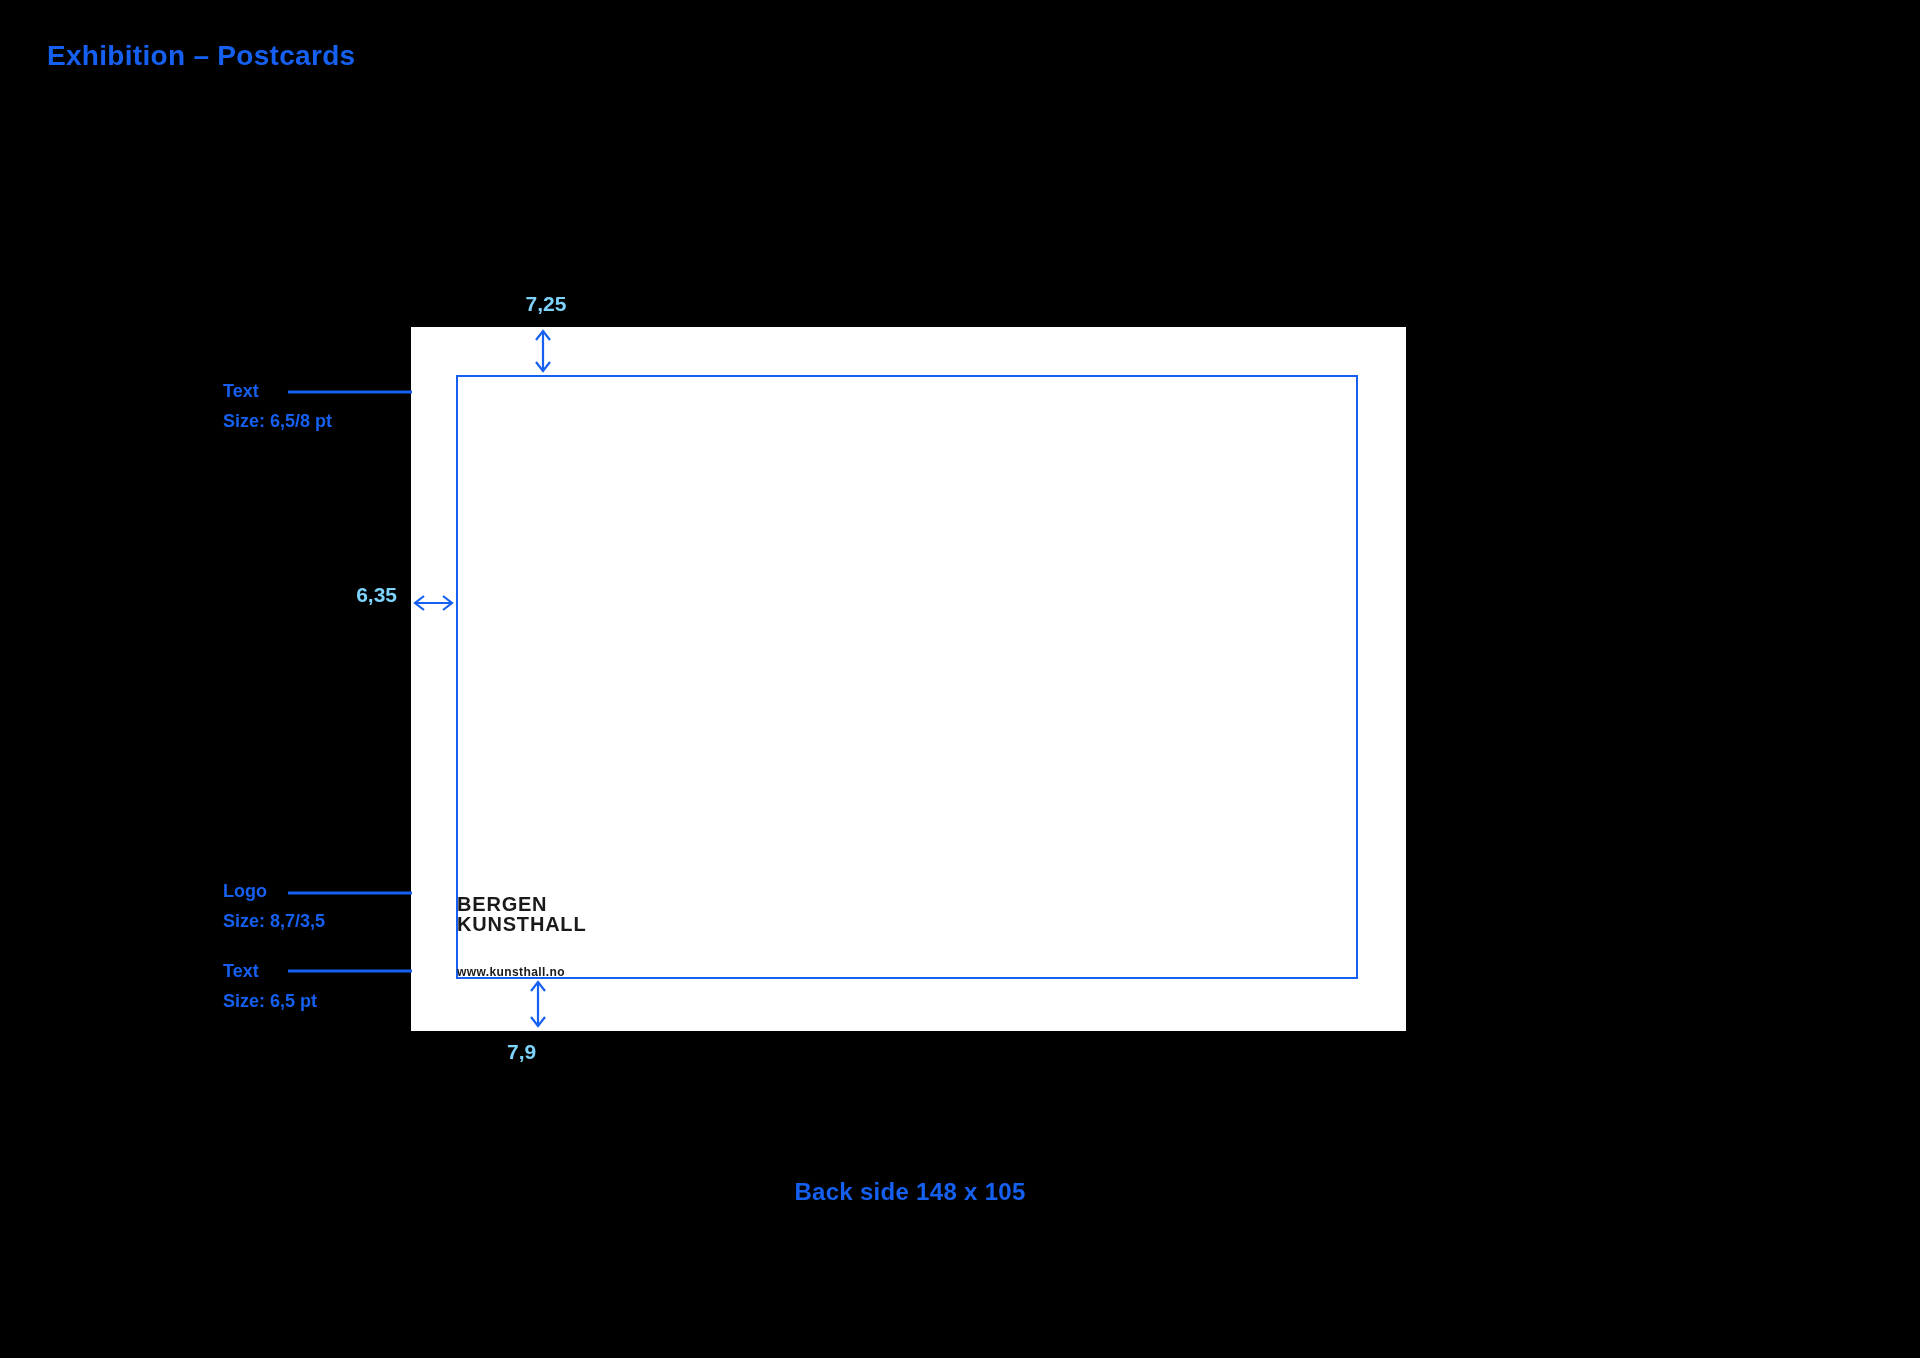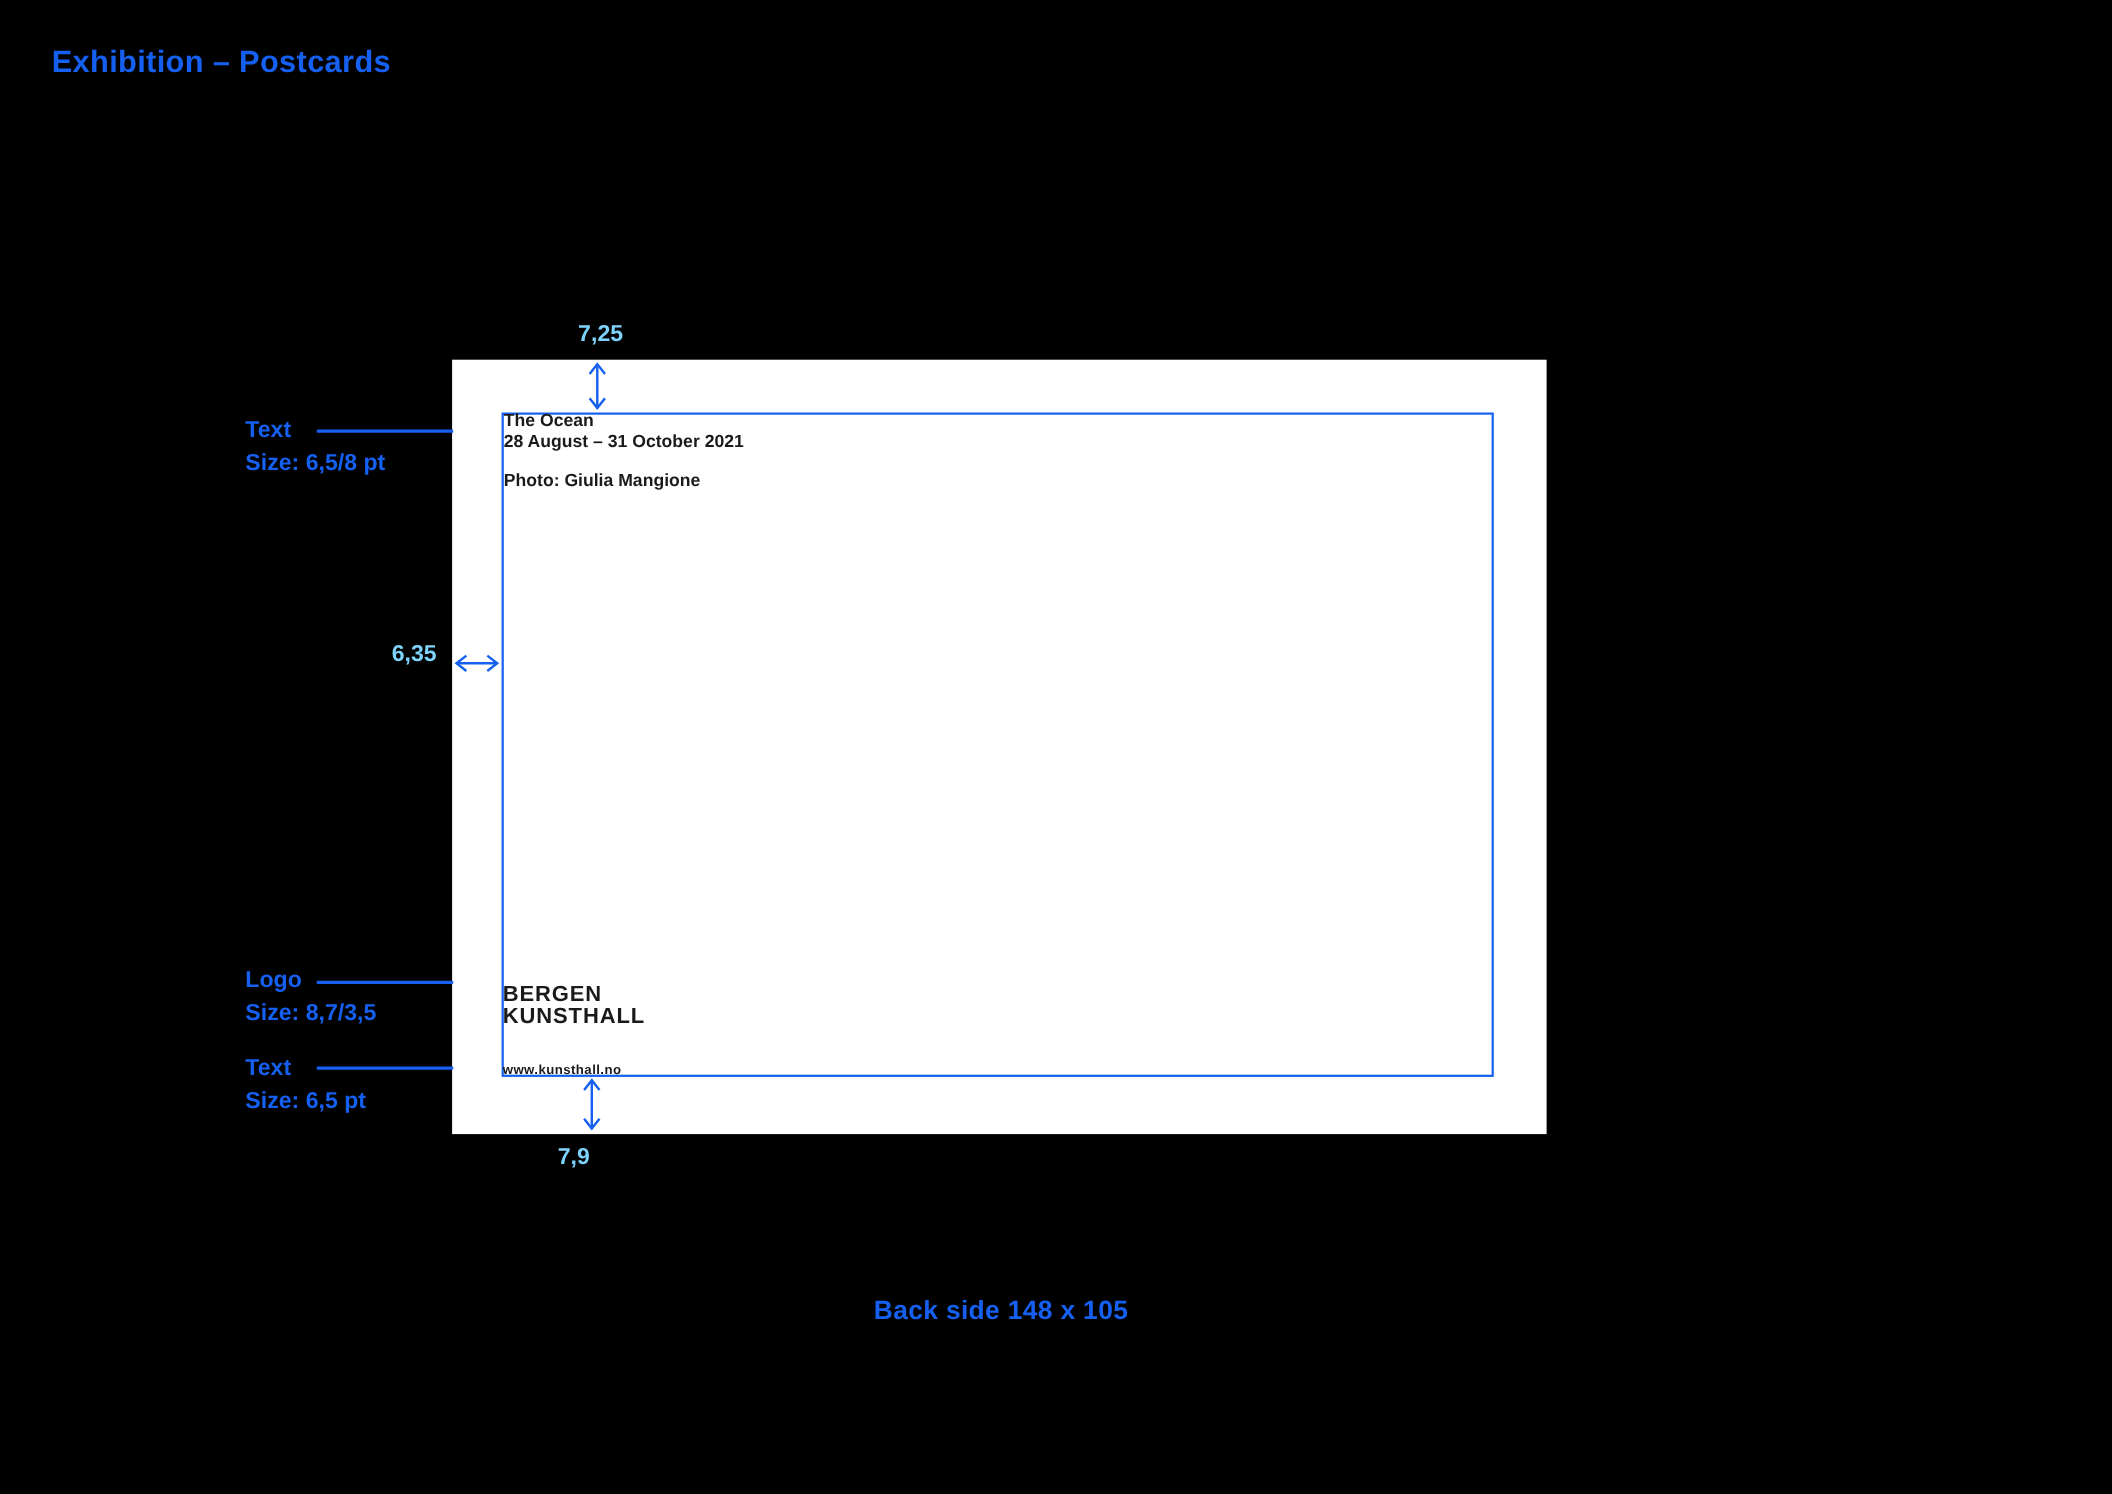--- a/index.html
+++ b/index.html
@@ -75,21 +75,21 @@
     font-weight: bold;
     letter-spacing: 0.4px;
     color: #1A1A1A;
   }
 
   
   .spec-label {
     position: absolute;
     left: 223px;
     color: #1560F0;
-    font-size: 21px;
+    font-size: 18px;
     line-height: 30px;
     font-weight: bold;
   }
   .spec-label-1 { top: 376px; }
   .spec-label-2 { top: 876px; }
   .spec-label-3 { top: 956px; }
 
   
   .dim-label {
     position: absolute;
@@ -132,25 +132,20 @@
 </head>
 <body>
 
 <div class="stage">
 
   <div class="page-title">Exhibition – Postcards</div>
 
   <div class="card">
     <div class="guide-rect"></div>
 
-    <div class="card-copy">
-      <p>The Ocean</p>
-      <p>28 August – 31 October 2021</p>
-      <p class="photo-credit">Photo: Giulia Mangione</p>
-    </div>
 
     <div class="logo-block">
       <div>BERGEN</div>
       <div>KUNSTHALL</div>
     </div>
 
     <div class="website">www.kunsthall.no</div>
   </div>
 
   <div class="spec-label spec-label-1">

